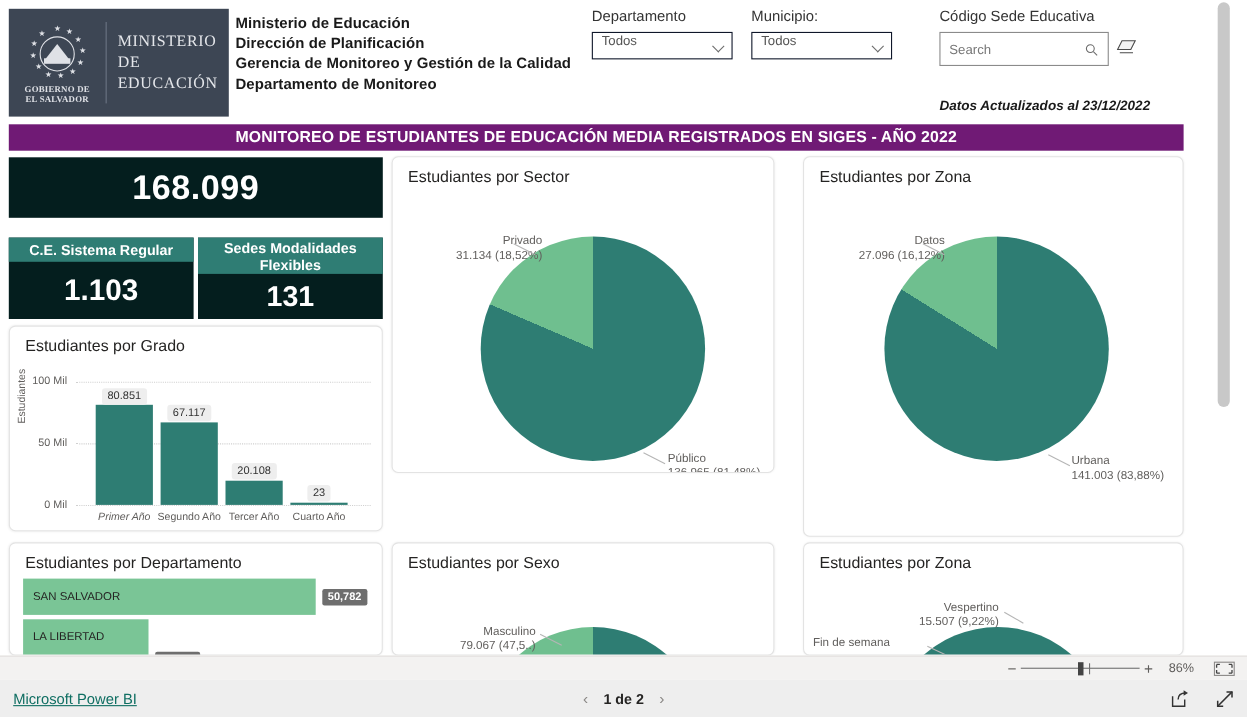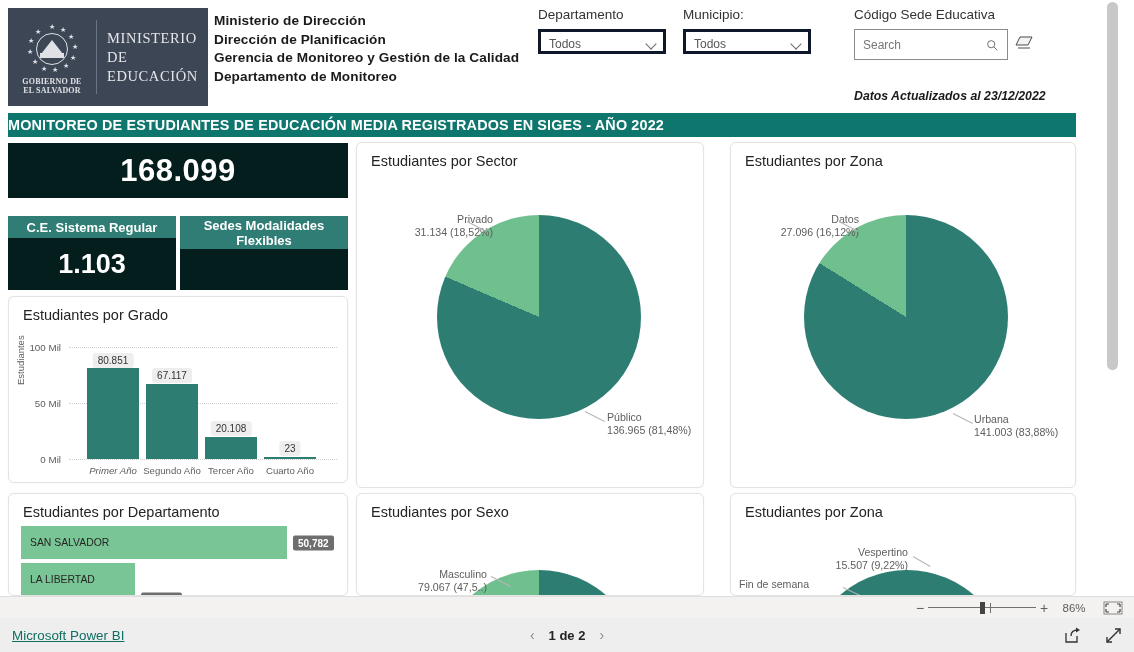--- a/index.html
+++ b/index.html
@@ -95,22 +95,22 @@
 
   
   .slicer { position: absolute; }
   .slicer-label {
     font-size: 13.5px; color: #333333; margin-bottom: 7px;
     white-space: nowrap;
   }
   .slicer-dropdown {
     position: relative;
     width: 128px; height: 25px;
-    border: 3px solid #0f172a; background: #ffffff;
-    display: flex; align-items: flex-end;
+    border: 1px solid #0f172a; background: #ffffff;
+    display: flex; align-items: flex-start;
     padding: 0 8px;
     font-size: 12px; color: #555555;
   }
   .chev {
     position: absolute; right: 8px; top: 8px;
     width: 8px; height: 8px;
     border-right: 1.3px solid #6b6b6b;
     border-bottom: 1.3px solid #6b6b6b;
     transform: rotate(45deg);
   }
@@ -137,22 +137,22 @@
     position: absolute; left: 854px; top: 89px;
     font-size: 12.3px; font-weight: bold; color: #1a1a1a;
     white-space: nowrap;
     font-style: italic;
   }
 
   
   #title-banner {
     position: absolute; left: 8px; top: 113px;
     width: 1068px; height: 24px;
-    background: #0f766e;
-    display: flex; align-items: center; justify-content: flex-start;
+    background: #701a75;
+    display: flex; align-items: center; justify-content: center;
   }
   #title-banner span {
     color: #ffffff; font-size: 14.4px; font-weight: bold;
     letter-spacing: .15px;
   }
 
   
   .kpi {
     position: absolute;
     background: #041e1e;
@@ -187,21 +187,21 @@
     box-shadow: 0 0 2px rgba(0,0,0,.06);
     overflow: hidden;
   }
   .card-title {
     position: absolute; left: 14px; top: 10px;
     font-size: 14.5px; color: #252423;
     white-space: nowrap;
   }
 
   #card-grado { left: 8px; top: 296px; width: 340px; height: 187px; }
-  #card-sector { left: 356px; top: 142px; width: 348px; height: 346px; }
+  #card-sector { left: 356px; top: 142px; width: 348px; height: 288px; }
   #card-zona   { left: 730px; top: 142px; width: 346px; height: 346px; }
   #card-depto  { left: 8px; top: 493px; width: 340px; height: 103px; }
   #card-sexo   { left: 356px; top: 493px; width: 348px; height: 103px; }
   #card-zona2  { left: 730px; top: 493px; width: 346px; height: 103px; }
 
   
   #grado-plot { position: absolute; left: 0; top: 26px; width: 340px; height: 160px; }
   .yaxis-title {
     position: absolute; left: 6px; top: 62px;
     font-size: 9.5px; color: #605e5c;
@@ -374,21 +374,21 @@
           </div>
         </div>
         <div id="logo-divider"></div>
         <div id="logo-ministry">
           <div>MINISTERIO</div>
           <div>DE EDUCACIÓN</div>
         </div>
       </div>
 
       <div id="header-titles">
-        <div>Ministerio de Dirección</div>
+        <div>Ministerio de Educación</div>
         <div>Dirección de Planificación</div>
         <div>Gerencia de Monitoreo y Gestión de la Calidad</div>
         <div>Departamento de Monitoreo</div>
       </div>
 
       <div class="slicer" id="slicer-dep">
         <div class="slicer-label">Departamento</div>
         <div class="slicer-dropdown">
           <span>Todos</span>
           <span class="chev"></span>
@@ -432,20 +432,21 @@
       <div class="kpi-value">168.099</div>
     </div>
 
     <div class="kpi" id="kpi-regular">
       <div class="kpi-head">C.E. Sistema Regular</div>
       <div class="kpi-value">1.103</div>
     </div>
 
     <div class="kpi" id="kpi-flex">
       <div class="kpi-head">Sedes Modalidades Flexibles</div>
+      <div class="kpi-value">131</div>
     </div>
 
     <div class="card" id="card-grado">
       <div class="card-title">Estudiantes por Grado</div>
       <div id="grado-plot">
         <div class="yaxis-title">Estudiantes</div>
 
         <div class="ytick" style="left:0px; top:24px;">100 Mil</div>
         <div class="ytick" style="left:0px; top:80px;">50 Mil</div>
         <div class="ytick" style="left:0px; top:136px;">0 Mil</div>

